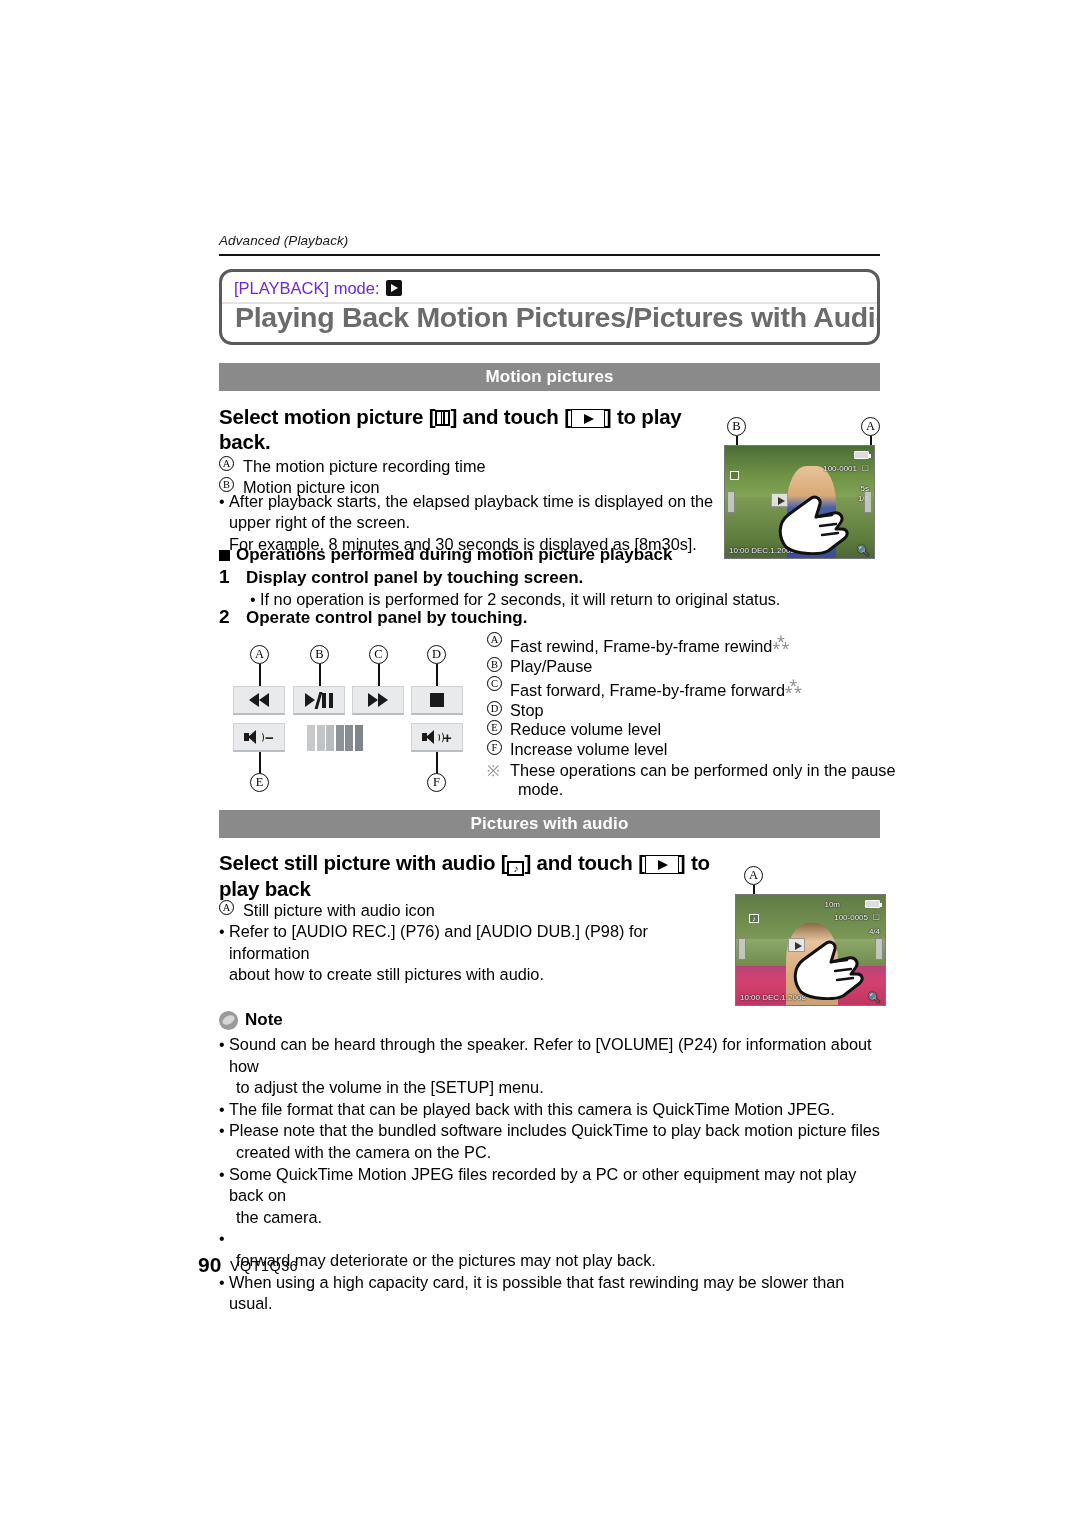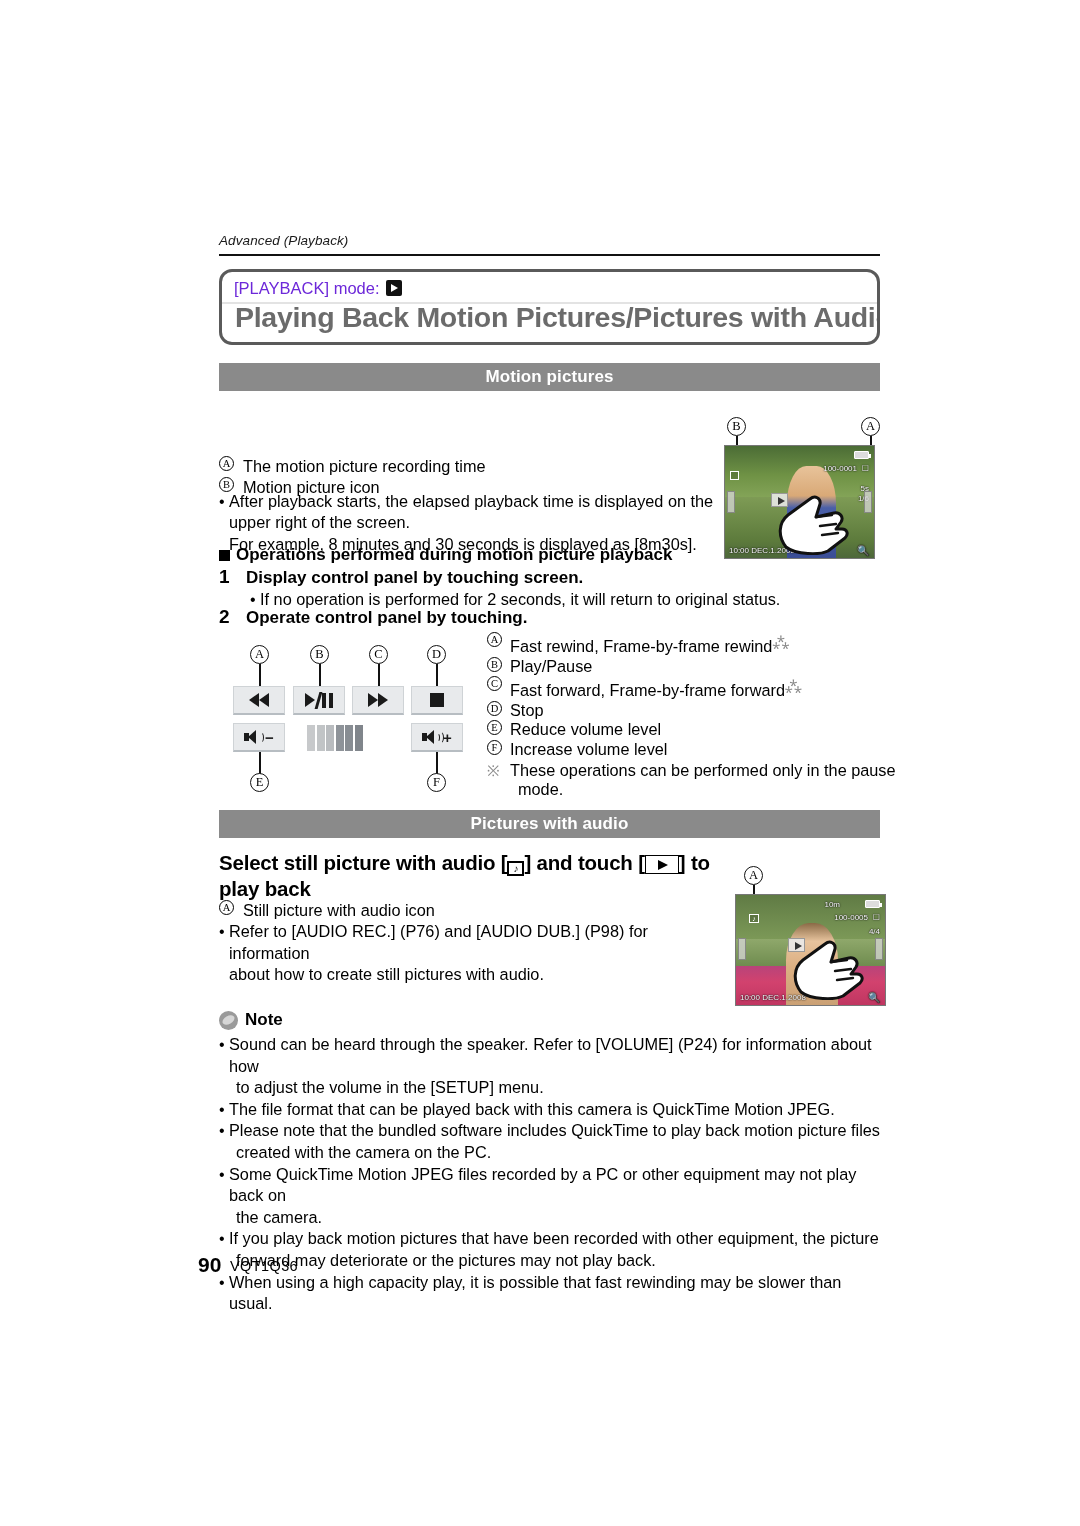--- a/index.html
+++ b/index.html
@@ -515,20 +515,23 @@
       <span class="play-badge"></span>
     </div>
     <div class="title-sep"></div>
     <h1>Playing Back Motion Pictures/Pictures with Audio</h1>
   </div>
 
   <div class="band" id="band-motion">
     <span>Motion pictures</span>
   </div>
 
+  <div class="subhead" id="head-motion">
+    <span>Select motion picture [</span><span class="inline-icon film-icon"></span><span>] and touch [</span><span class="inline-icon playbtn-icon"></span><span>] to play back.</span>
+  </div>
 
   <div class="body-text" style="left:219px; top:456px; width:480px;">
     <div class="row-ab">
       <span class="circ">A</span>
       <span>The motion picture recording time</span>
     </div>
     <div class="row-ab">
       <span class="circ">B</span>
       <span>Motion picture icon</span>
     </div>
@@ -759,25 +762,25 @@
     </div>
     <div class="bullet-row">
       <span class="bdot">•</span>
       <span>
         <span>Some QuickTime Motion JPEG files recorded by a PC or other equipment may not play back on</span><br><span style="display:inline-block;padding-left:7px;">the camera.</span>
       </span>
     </div>
     <div class="bullet-row">
       <span class="bdot">•</span>
       <span>
-        <span>If you play back motion pictures that have been recorded with other equipment, the picture</span><br><span style="display:inline-block;padding-left:7px;">forward may deteriorate or the pictures may not play back.</span>
+        <br><span style="display:inline-block;padding-left:7px;">forward may deteriorate or the pictures may not play back.</span>
       </span>
     </div>
     <div class="bullet-row">
       <span class="bdot">•</span>
-      <span>When using a high capacity play, it is possible that fast rewinding may be slower than usual.</span>
+      <span>When using a high capacity card, it is possible that fast rewinding may be slower than usual.</span>
     </div>
   </div>
 
   <div class="folio-num">90</div>
   <div class="folio-code">VQT1Q36</div>
 
 </div>
 
 </body></html>

